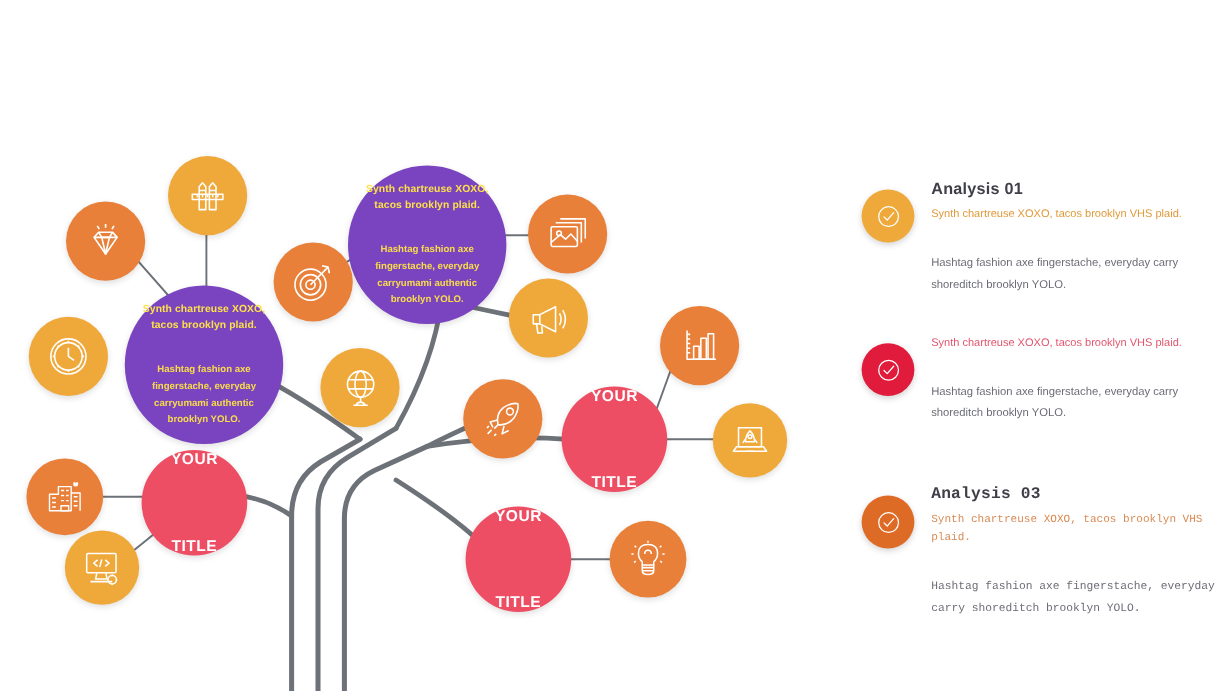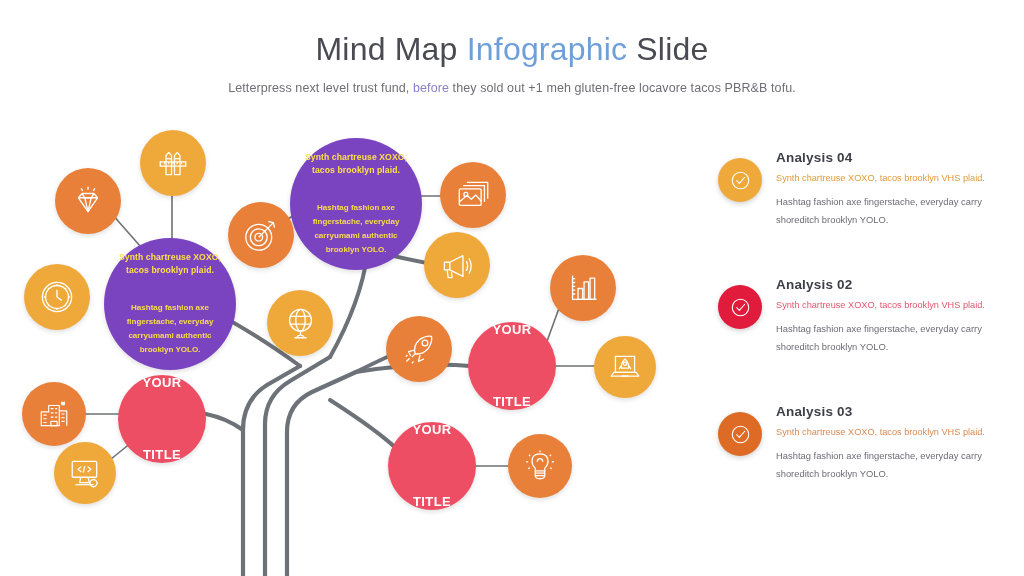--- a/index.html
+++ b/index.html
@@ -31,31 +31,27 @@
 
   
   .analysis{position:absolute;left:718px;width:300px;}
   .a-row{position:relative;min-height:95px;}
   .a-badge{position:absolute;left:0;top:8px;width:44px;height:44px;border-radius:50%;
            display:flex;align-items:center;justify-content:center;
            box-shadow:0 2px 5px rgba(0,0,0,.18);}
   .a-txt{margin-left:58px;}
   .a-title{font-size:13.5px;font-weight:bold;color:#3f3f48;letter-spacing:.2px;}
   .a-lead{margin-top:6px;font-size:9.2px;line-height:1.6;}
-  .a-body{margin-top:7px;font-size:9.4px;line-height:1.95;color:#6c6c76;}
+  .a-body{margin-top:24px;font-size:9.4px;line-height:1.95;color:#6c6c76;}
 </style>
 </head>
 <body>
 
 <div id="stage">
 
-  <div class="header">
-    <div class="title"><span>Mind Map </span><span class="accent">Infographic</span><span> Slide</span></div>
-    <div class="subtitle"><span>Letterpress next level trust fund, </span><span class="accent">before</span><span> they sold out +1 meh gluten-free locavore tacos PBR&amp;B tofu.</span></div>
-  </div>
 
   <svg id="tree" viewBox="0 0 1024 576">
     <g fill="none" stroke="#6d7278" stroke-linecap="round">
 
       <path d="M243,576 L243,430 Q243,400 267,385 L300,366" stroke-width="4.2"></path>
       <path d="M265,576 L265,424 Q265,396 290,381 L330,357" stroke-width="4.2"></path>
       <path d="M287,576 L287,432 Q287,404 312,392 L356,372" stroke-width="4.2"></path>
 
       <path d="M300,366 Q250,330 210,310" stroke-width="4"></path>
 
@@ -247,41 +243,40 @@
   <div class="analysis" style="top:150px;">
 
     <div class="a-row">
       <div class="a-badge" style="background:#EFA93B;">
         <svg width="23" height="23" viewBox="0 0 24 24" fill="none" stroke="#fff" stroke-width="1.1" stroke-linecap="round" stroke-linejoin="round">
           <circle cx="12" cy="12" r="8.6"></circle>
             <path d="M8,12.2 L10.8,15 L16.4,8.6"></path>
         </svg>
       </div>
       <div class="a-txt">
-        <div class="a-title">Analysis 04</div>
+        <div class="a-title">Analysis 01</div>
         <div class="a-lead" style="color:#E09A3A;">Synth chartreuse XOXO, tacos brooklyn VHS plaid.</div>
         <div class="a-body">Hashtag fashion axe fingerstache, everyday carry shoreditch brooklyn YOLO.</div>
       </div>
     </div>
 
     <div class="a-row" style="margin-top:32px;">
       <div class="a-badge" style="background:#E11B3C;">
         <svg width="23" height="23" viewBox="0 0 24 24" fill="none" stroke="#fff" stroke-width="1.1" stroke-linecap="round" stroke-linejoin="round">
           <circle cx="12" cy="12" r="8.6"></circle>
             <path d="M8,12.2 L10.8,15 L16.4,8.6"></path>
         </svg>
       </div>
       <div class="a-txt">
-        <div class="a-title">Analysis 02</div>
         <div class="a-lead" style="color:#E2566E;">Synth chartreuse XOXO, tacos brooklyn VHS plaid.</div>
         <div class="a-body">Hashtag fashion axe fingerstache, everyday carry shoreditch brooklyn YOLO.</div>
       </div>
     </div>
 
-    <div class="a-row" style="margin-top:32px;">
+    <div class="a-row" style="margin-top:32px;font-family:Liberation Mono, monospace;">
       <div class="a-badge" style="background:#DE6B25;">
         <svg width="23" height="23" viewBox="0 0 24 24" fill="none" stroke="#fff" stroke-width="1.1" stroke-linecap="round" stroke-linejoin="round">
           <circle cx="12" cy="12" r="8.6"></circle>
             <path d="M8,12.2 L10.8,15 L16.4,8.6"></path>
         </svg>
       </div>
       <div class="a-txt">
         <div class="a-title">Analysis 03</div>
         <div class="a-lead" style="color:#D98A53;">Synth chartreuse XOXO, tacos brooklyn VHS plaid.</div>
         <div class="a-body">Hashtag fashion axe fingerstache, everyday carry shoreditch brooklyn YOLO.</div>

